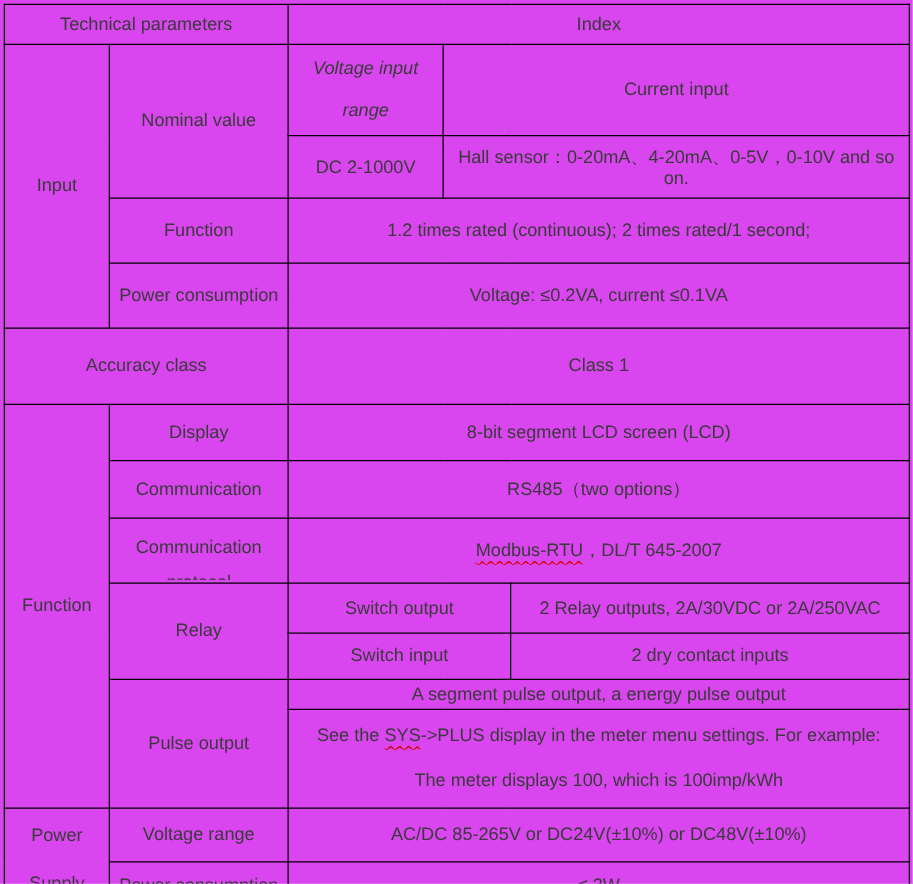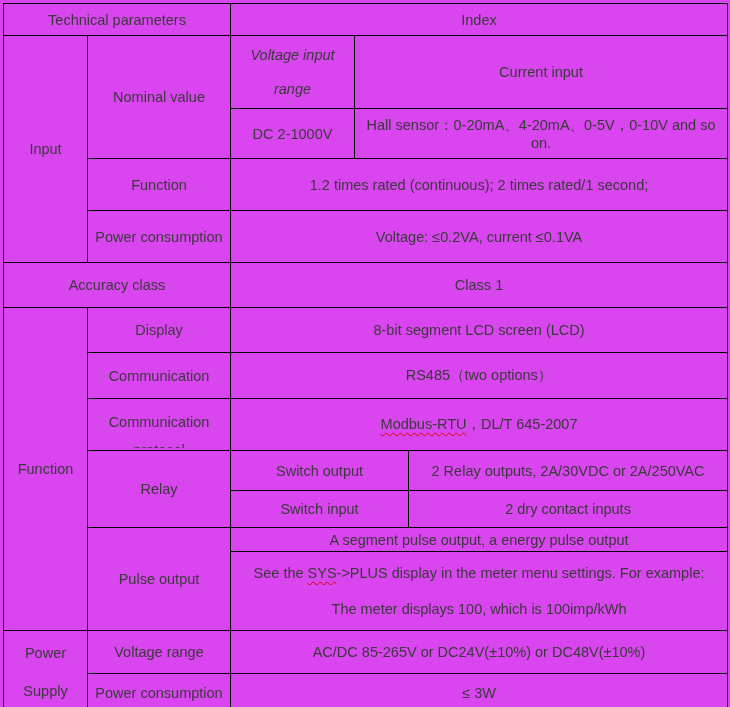--- a/index.html
+++ b/index.html
@@ -84,21 +84,21 @@
       <tr style="height:52px">
         <td>Function</td>
         <td colspan="3">1.2 times rated (continuous); 2 times rated/1 second;</td>
       </tr>
 
       <tr style="height:52px">
         <td>Power consumption</td>
         <td colspan="3">Voltage: ≤0.2VA, current ≤0.1VA</td>
       </tr>
 
-      <tr style="height:45px">
+      <tr style="height:61px">
         <td colspan="2">Accuracy class</td>
         <td colspan="3">Class 1</td>
       </tr>
 
       <tr style="height:45px">
         <td rowspan="7">Function</td>
         <td>Display</td>
         <td colspan="3">8-bit segment LCD screen (LCD)</td>
       </tr>
 

